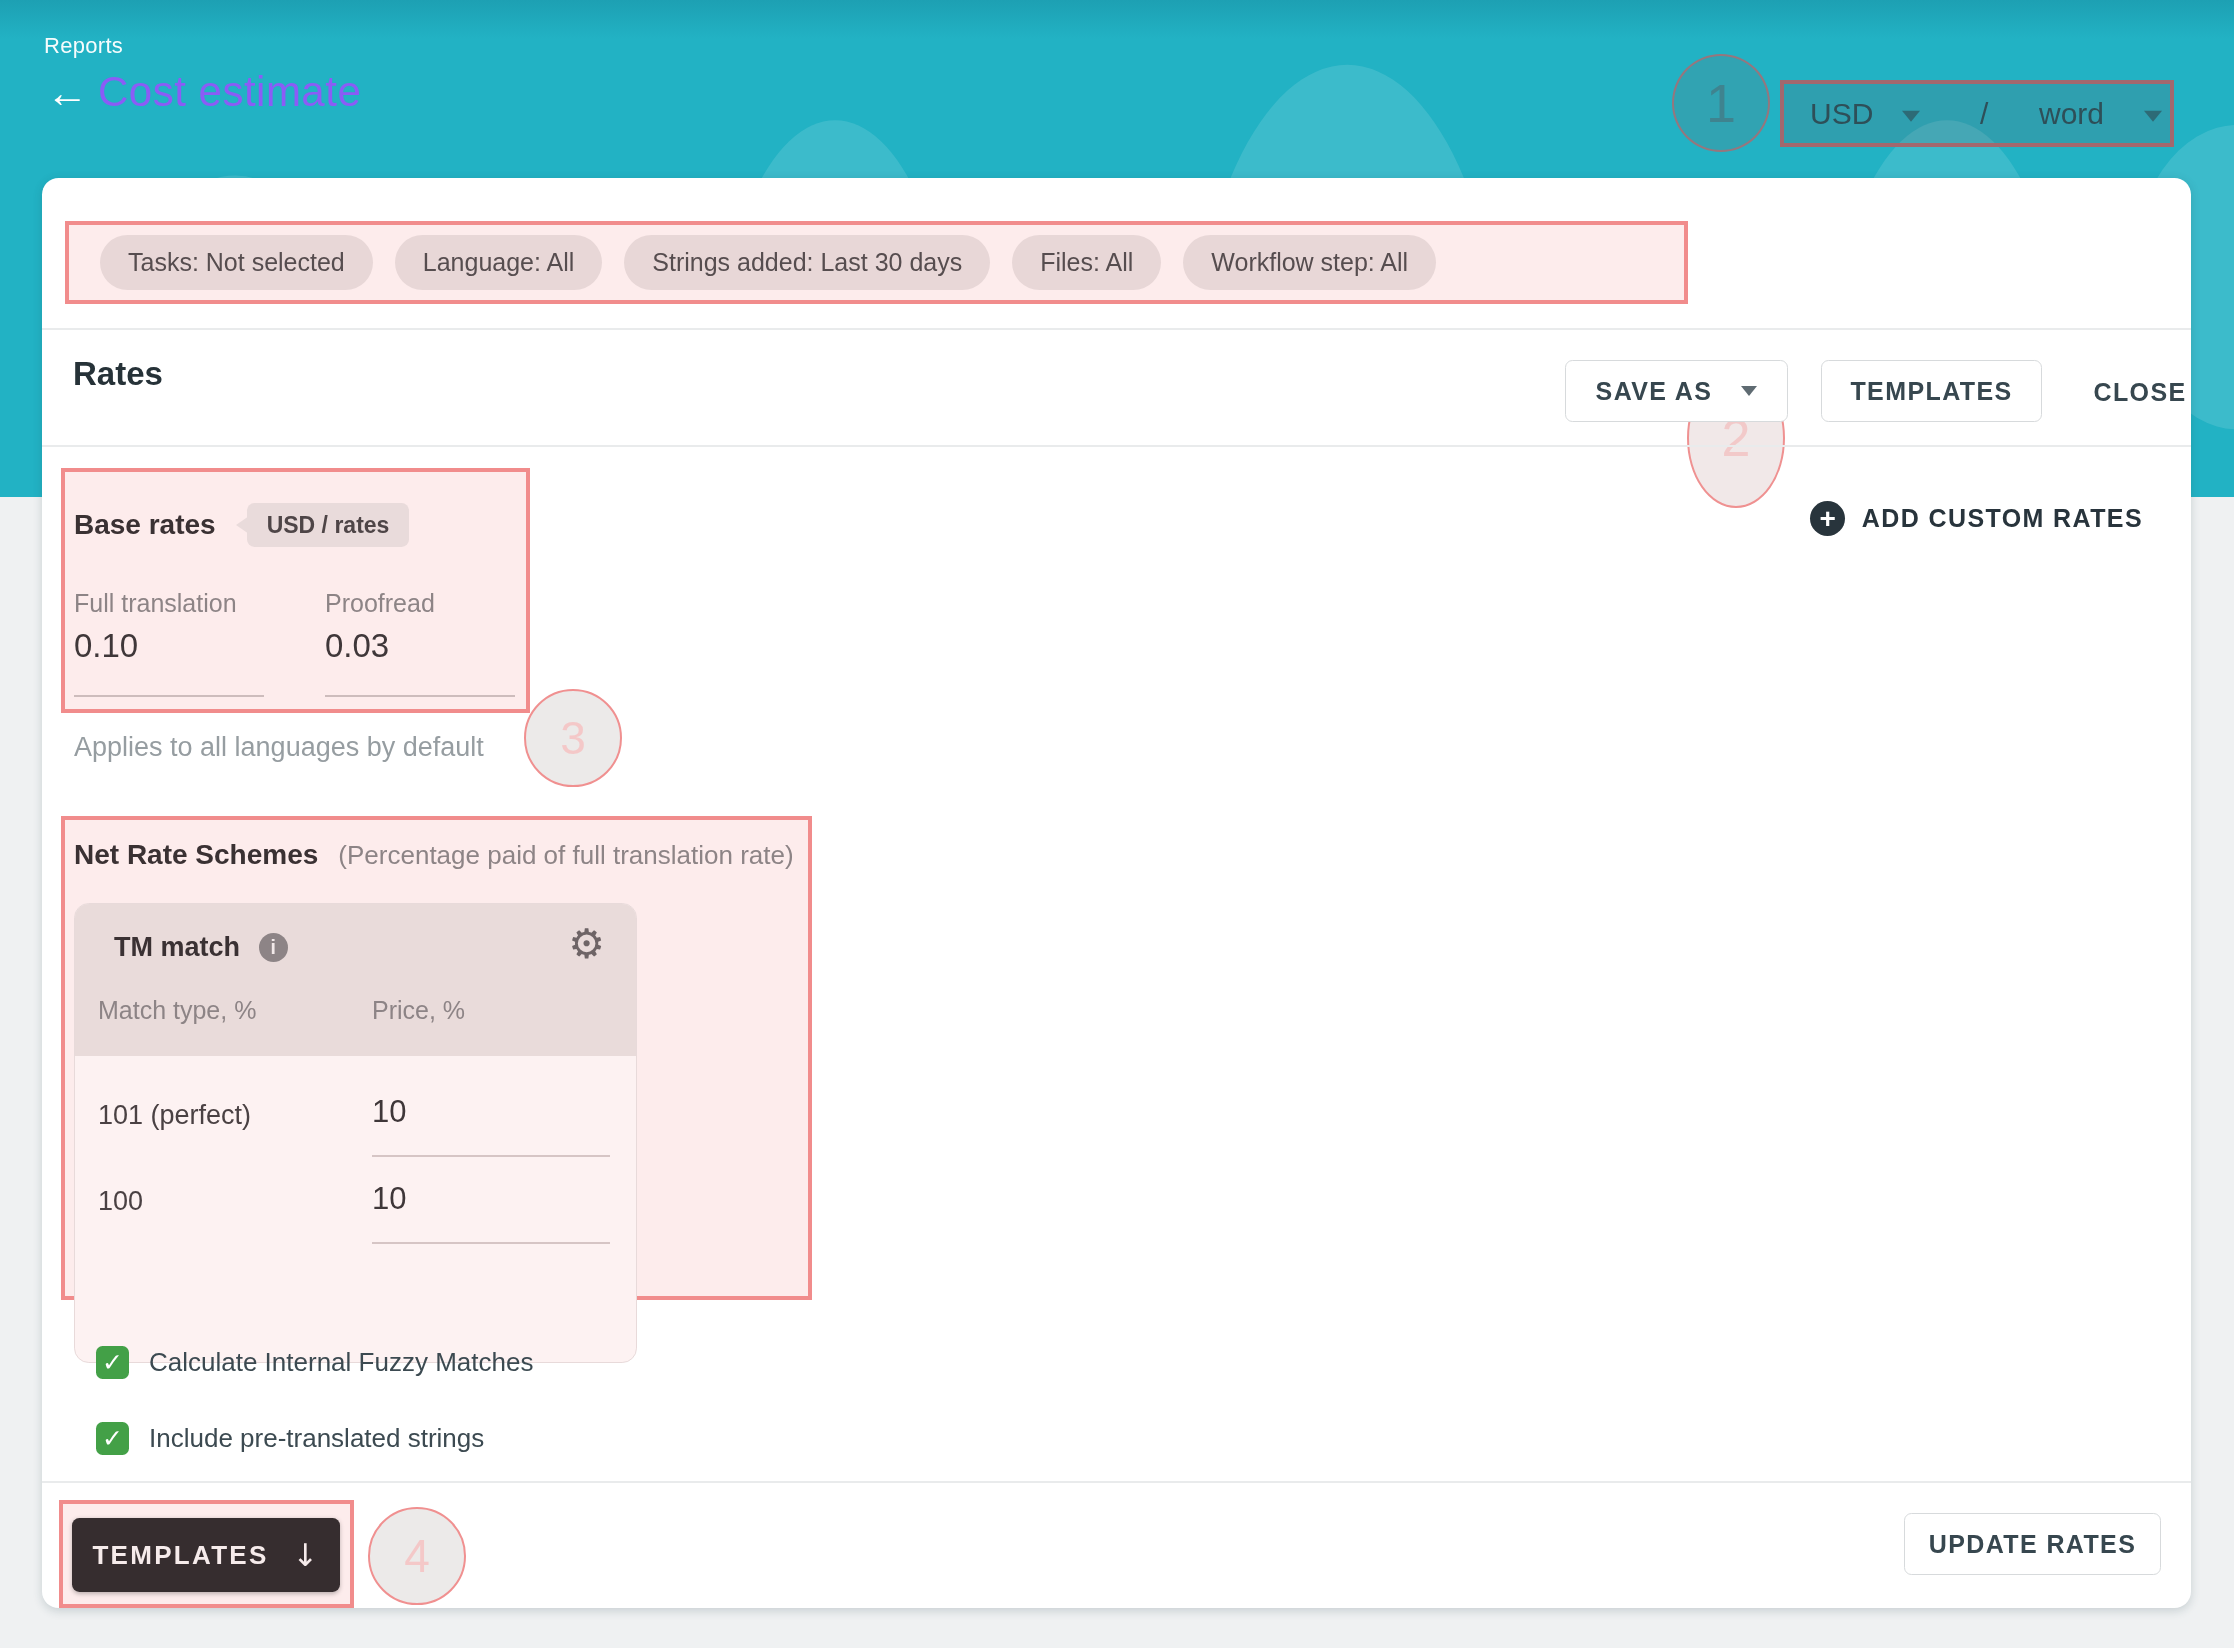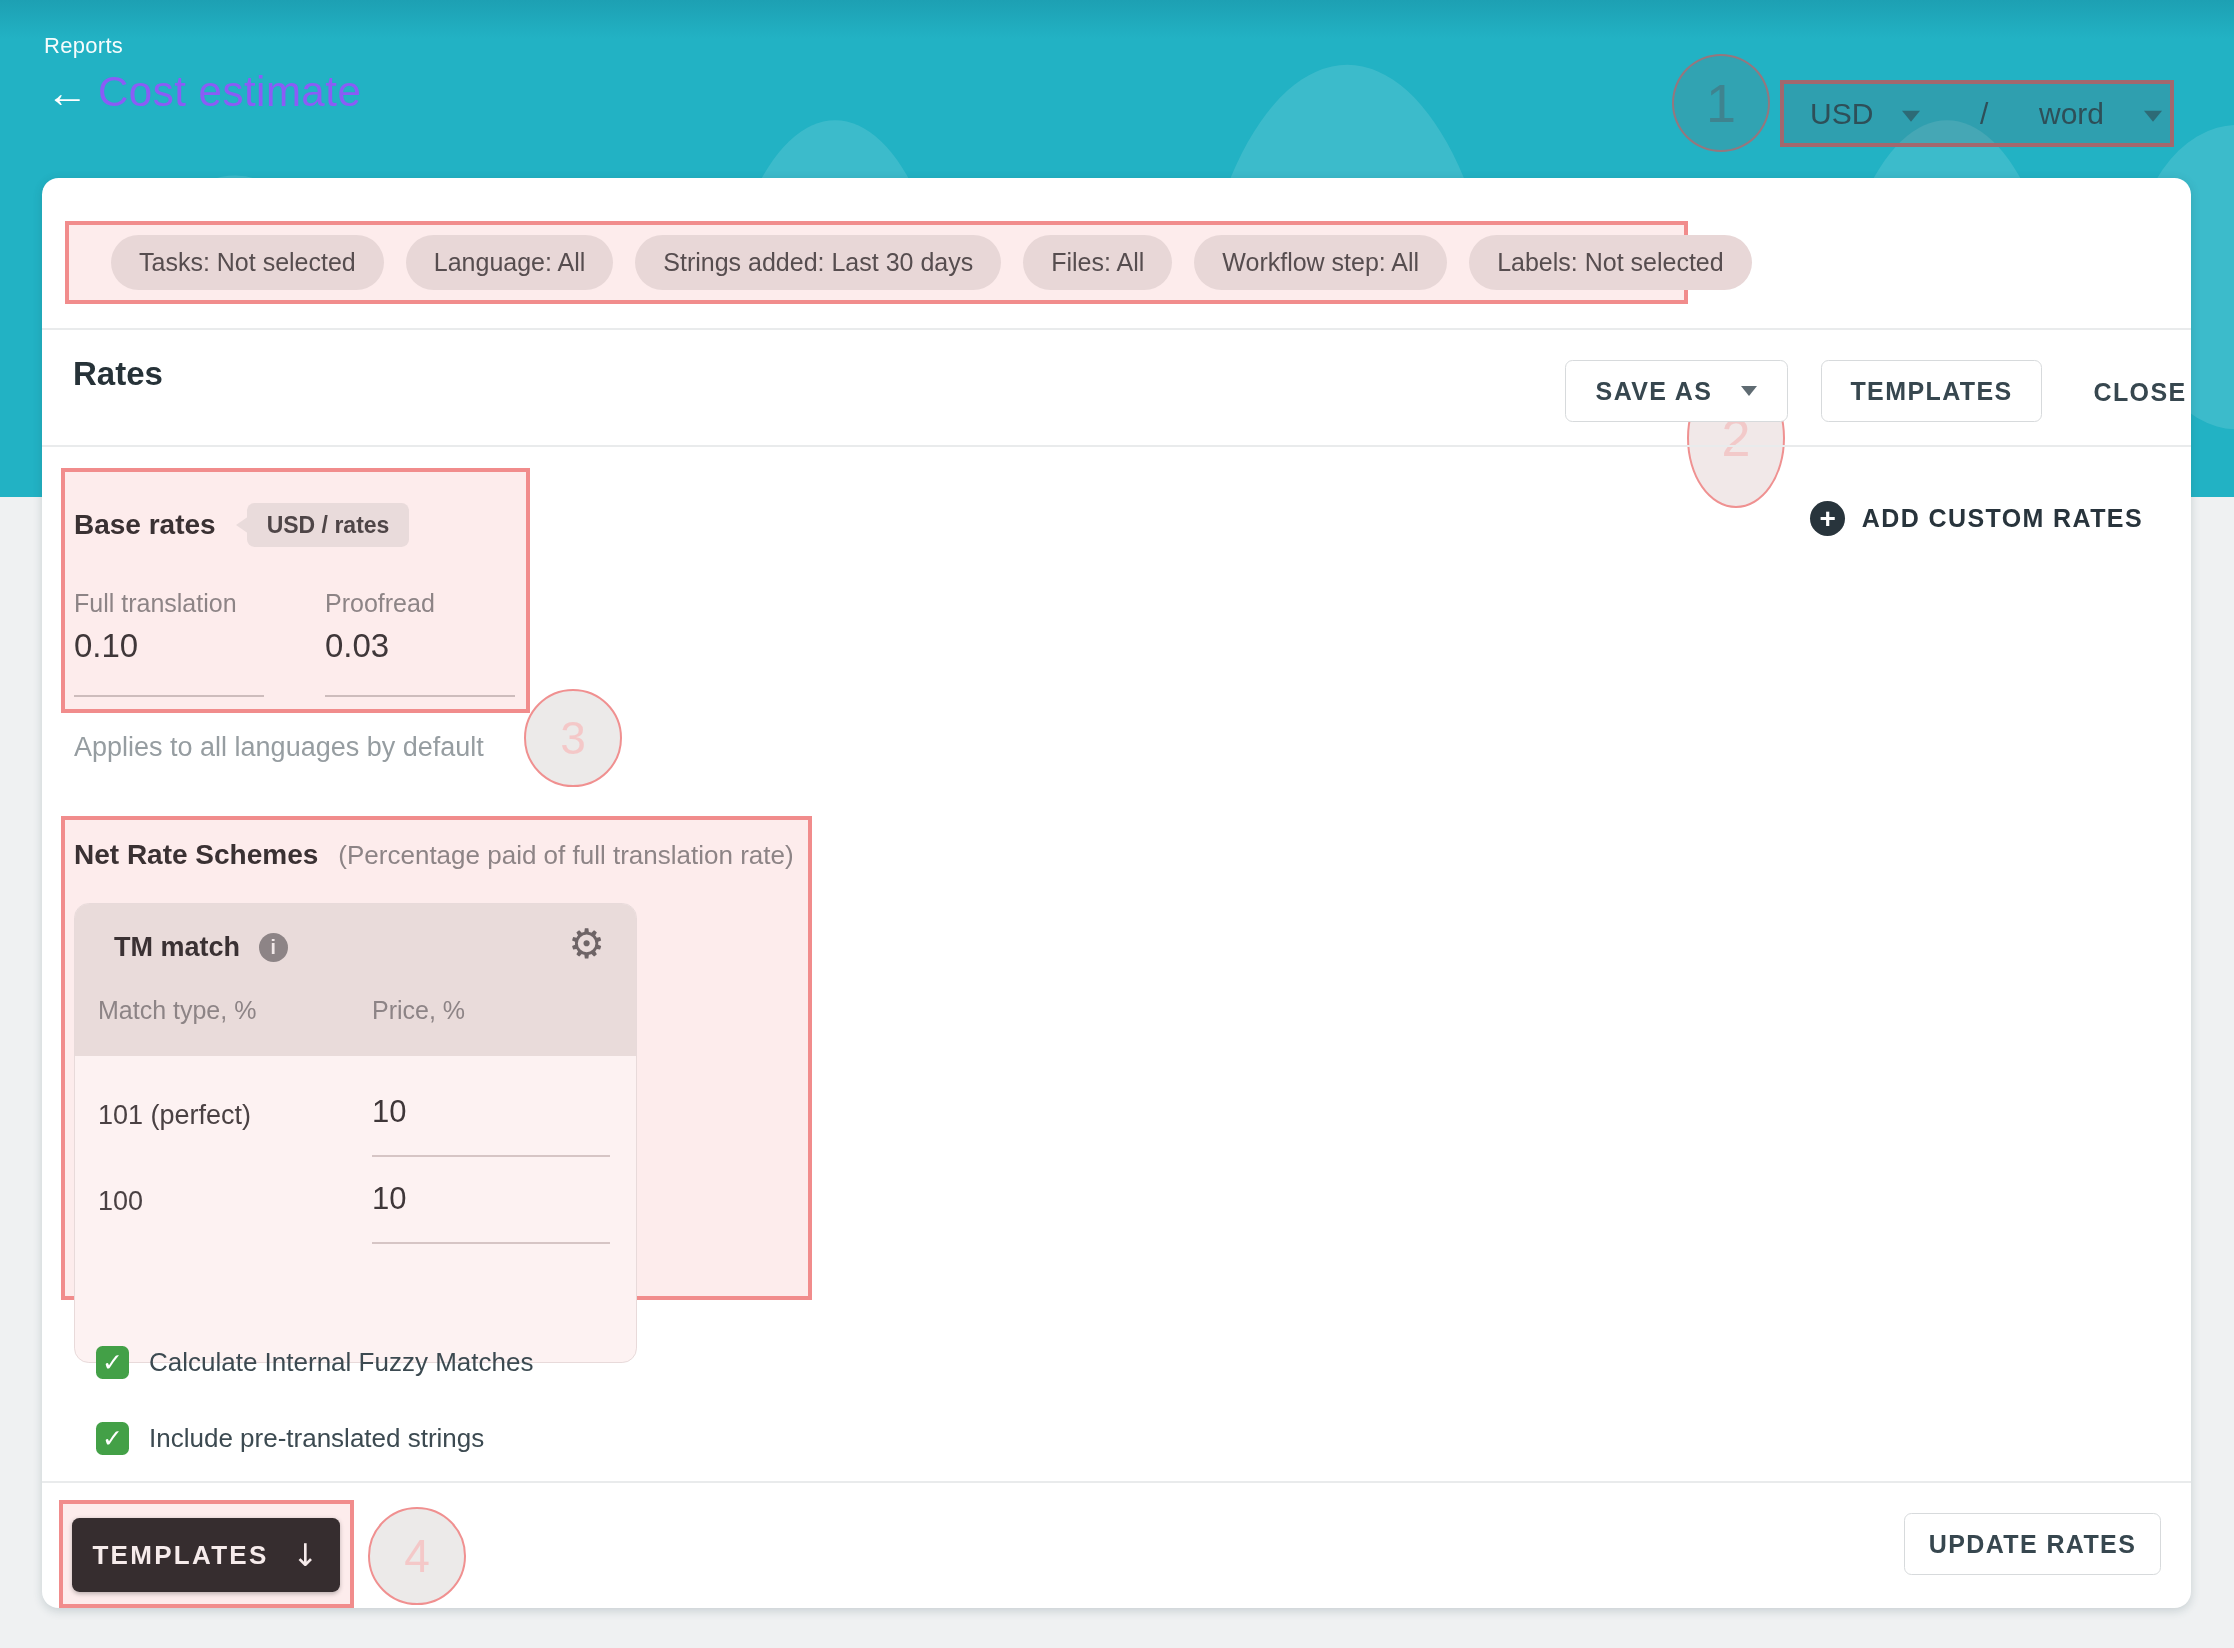--- a/index.html
+++ b/index.html
@@ -82,21 +82,21 @@
   .card {
     position:absolute; left:42px; top:178px; width:2149px; height:1430px;
     background:#ffffff; border-radius:16.6px;
     box-shadow:0 2.8px 9.2px rgba(30,60,70,.18);
   }
 
   
   .filters-box {
     position:absolute; left:23px; top:43px; width:1623px; height:83px;
     border:4.6px solid #f18c8c; background:#fdecec;
-    display:flex; align-items:center; gap:22px; padding:0 42px;
+    display:flex; align-items:center; gap:22px; padding:0 31px;
   }
   .chip {
     height:55px; border-radius:28px; background:#e8d7d7;
     display:flex; align-items:center; padding:0 28px;
     font-size:25px; color:#564d4f; white-space:nowrap; cursor:pointer;
   }
 
   .divider { position:absolute; left:0; width:2149px; height:1.8px; background:#e9ebec; }
   .divider.d1 { top:150px; }
   .divider.d2 { top:267px; }
@@ -259,21 +259,20 @@
 </div>
 
 <div class="card">
 
   <div class="filters-box">
     <div class="chip">Tasks: Not selected</div>
     <div class="chip">Language: All</div>
     <div class="chip">Strings added: Last 30 days</div>
     <div class="chip">Files: All</div>
     <div class="chip">Workflow step: All</div>
-    <div class="chip">Labels: Not selected</div>
   </div>
   <div class="ann-circle circle-2">
     <span>2</span>
   </div>
 
   <div class="divider d1"></div>
 
   <div class="rates-title">Rates</div>
   <button class="btn-outline btn-saveas">
     <span>SAVE AS</span>

